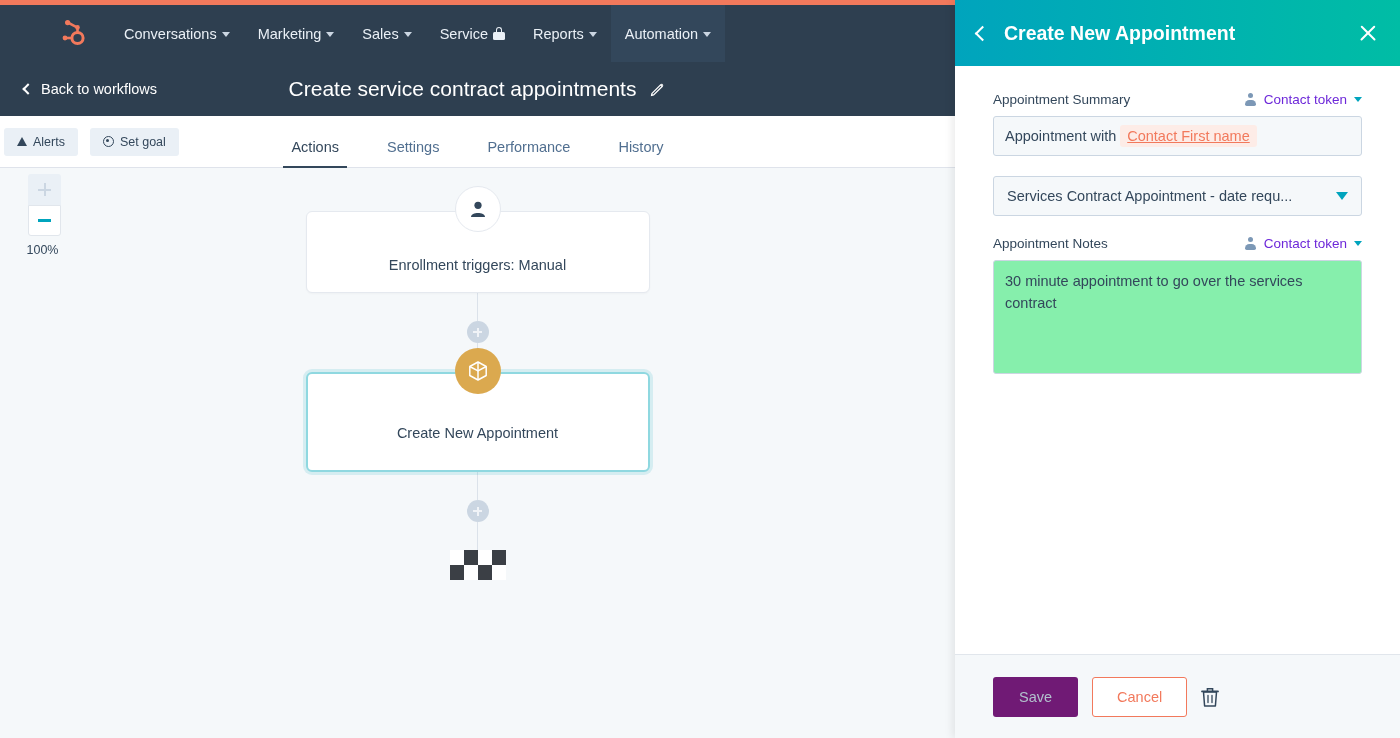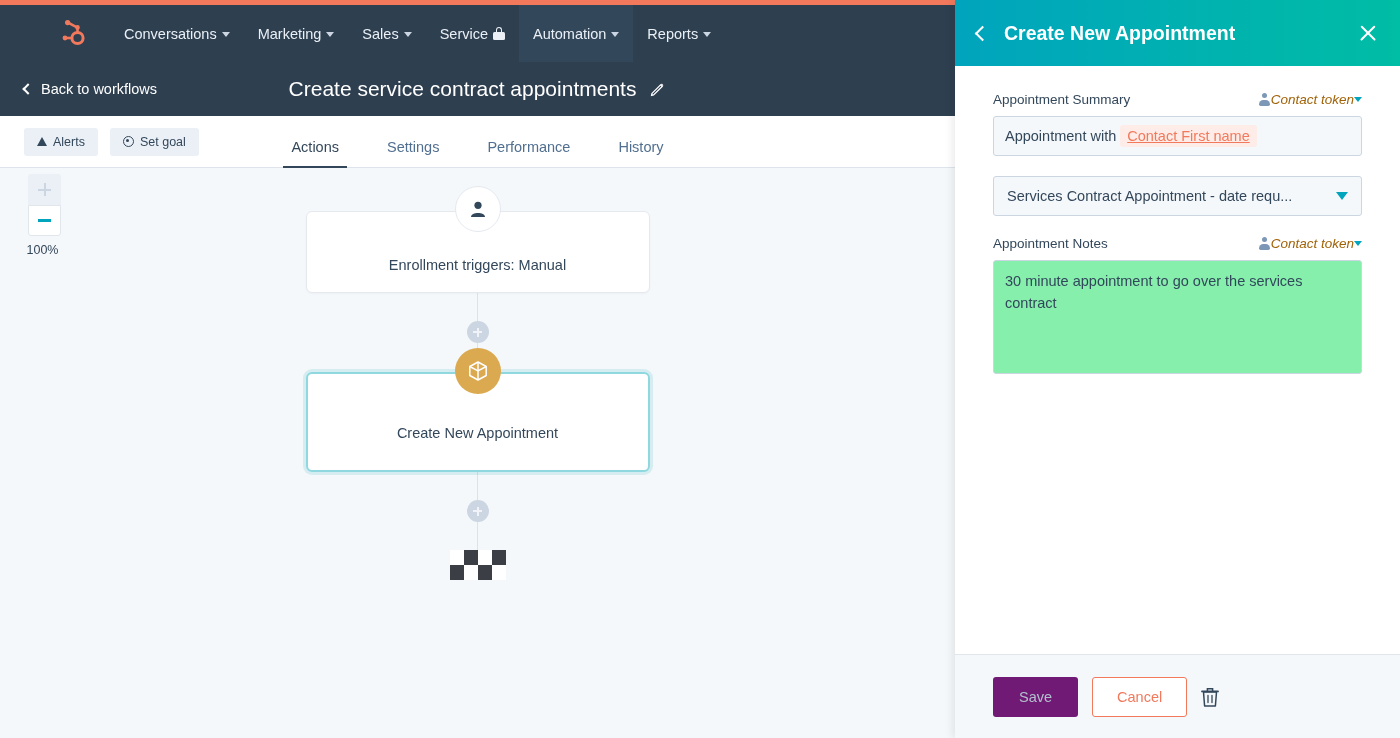--- a/index.html
+++ b/index.html
@@ -53,21 +53,21 @@
   .wf-title-wrap {
     position: absolute; left: 0; right: 0; top: 0; height: 54px;
     display: flex; align-items: center; justify-content: center; gap: 14px; pointer-events: none;
   }
   .wf-title { color: #fff; font-size: 21px; font-weight: 400; }
   .pencil { width: 16px; height: 16px; position: relative; pointer-events: auto; cursor: pointer; }
   .pencil svg { display:block; }
 
   .tabbar {
     height: 52px; background: #fff; border-bottom: 1px solid #dfe3eb;
-    display: flex; align-items: center; position: relative; padding: 0 24px;
+    display: flex; align-items: center; position: relative; padding: 0 4px;
   }
   .chip-group { display: flex; gap: 12px; }
   .chip {
     background: #eaf0f6; color: #33475b; font-size: 12.5px; border-radius: 3px;
     padding: 6px 12px; display: flex; align-items: center; gap: 6px; cursor: pointer;
     border: 1px solid transparent;
   }
   .tri-ico { width: 0; height: 0; border-left: 5px solid transparent; border-right: 5px solid transparent; border-bottom: 9px solid #33475b; }
   .target-ico { width: 11px; height: 11px; border: 1.6px solid #33475b; border-radius: 50%; position: relative; }
   .target-ico::after { content:""; position:absolute; left:2.2px; top:2.2px; width:3.2px; height:3.2px; border-radius:50%; background:#33475b; }
@@ -146,21 +146,21 @@
     content:""; position:absolute; left:0; top:9px; width:20px; height:2.4px; background:#fff; border-radius:2px;
   }
   .panel-close::before { transform: rotate(45deg); }
   .panel-close::after  { transform: rotate(-45deg); }
 
   .panel-body { flex: 1; padding: 26px 38px 0; overflow: hidden; }
 
   .field { margin-bottom: 20px; }
   .field-head { display: flex; align-items: center; justify-content: space-between; margin-bottom: 9px; }
   .field-label { font-size: 13.5px; color: #33475b; }
-  .token-link { display: flex; align-items: center; color: #a16207; font-size: 13.5px; cursor: pointer; font-style: italic; }
+  .token-link { display: flex; align-items: center; gap: 7px; color: #6d28d9; font-size: 13.5px; cursor: pointer; }
   .token-link .caret { width:0;height:0;border-left:4px solid transparent;border-right:4px solid transparent;border-top:5px solid #00a4bd; }
   .person-ico { width: 12px; height: 13px; position: relative; }
   .person-ico b { position:absolute; left:3.5px; top:0; width:5px; height:5px; border-radius:50%; background:#7c98b6; }
   .person-ico i { position:absolute; left:0.5px; bottom:0; width:11px; height:6px; border-radius:5px 5px 2px 2px; background:#7c98b6; }
 
   .input-box {
     border: 1px solid #cbd6e2; border-radius: 3px; background: #f5f8fa; height: 40px;
     display: flex; align-items: center; padding: 0 11px; font-size: 14.5px; color: #33475b; gap: 4px;
     cursor: text;
   }
@@ -226,26 +226,26 @@
         <span>Sales</span>
         <span class="caret-down"></span>
       </div>
       <div class="nav-item">
         <span>Service</span>
         <span class="lock-ico">
             <i></i>
             <b></b>
           </span>
       </div>
+      <div class="nav-item">
+        <span>Reports</span>
+        <span class="caret-down"></span>
+      </div>
       <div class="nav-item active">
         <span>Automation</span>
-        <span class="caret-down"></span>
-      </div>
-      <div class="nav-item">
-        <span>Reports</span>
         <span class="caret-down"></span>
       </div>
     </div>
 
     <div class="subheader">
       <div class="back-link">
         <span class="chev-left"></span>
         <span>Back to workflows</span>
       </div>
       <div class="wf-title-wrap">

